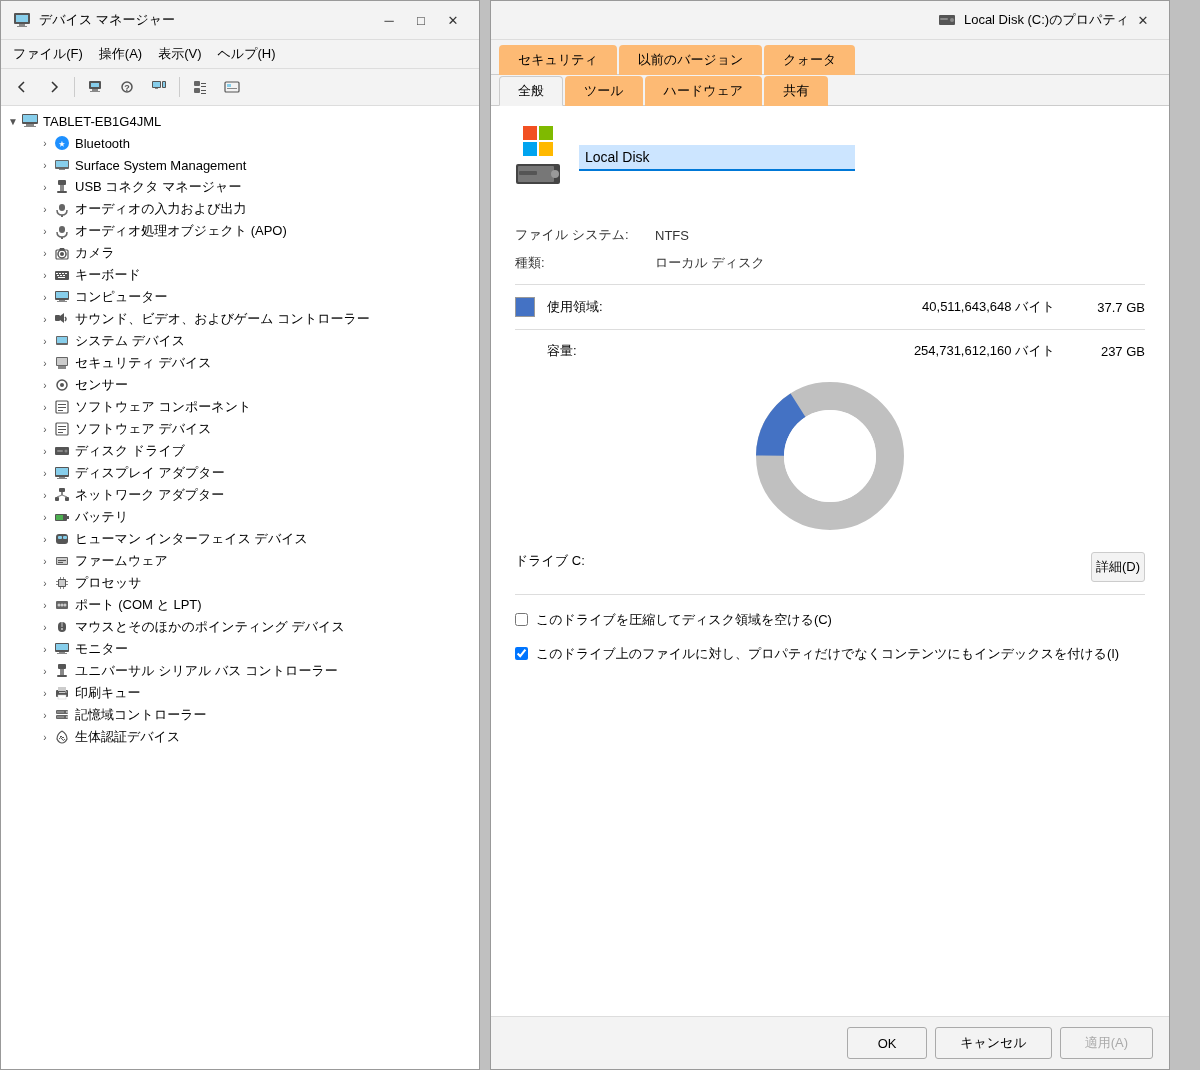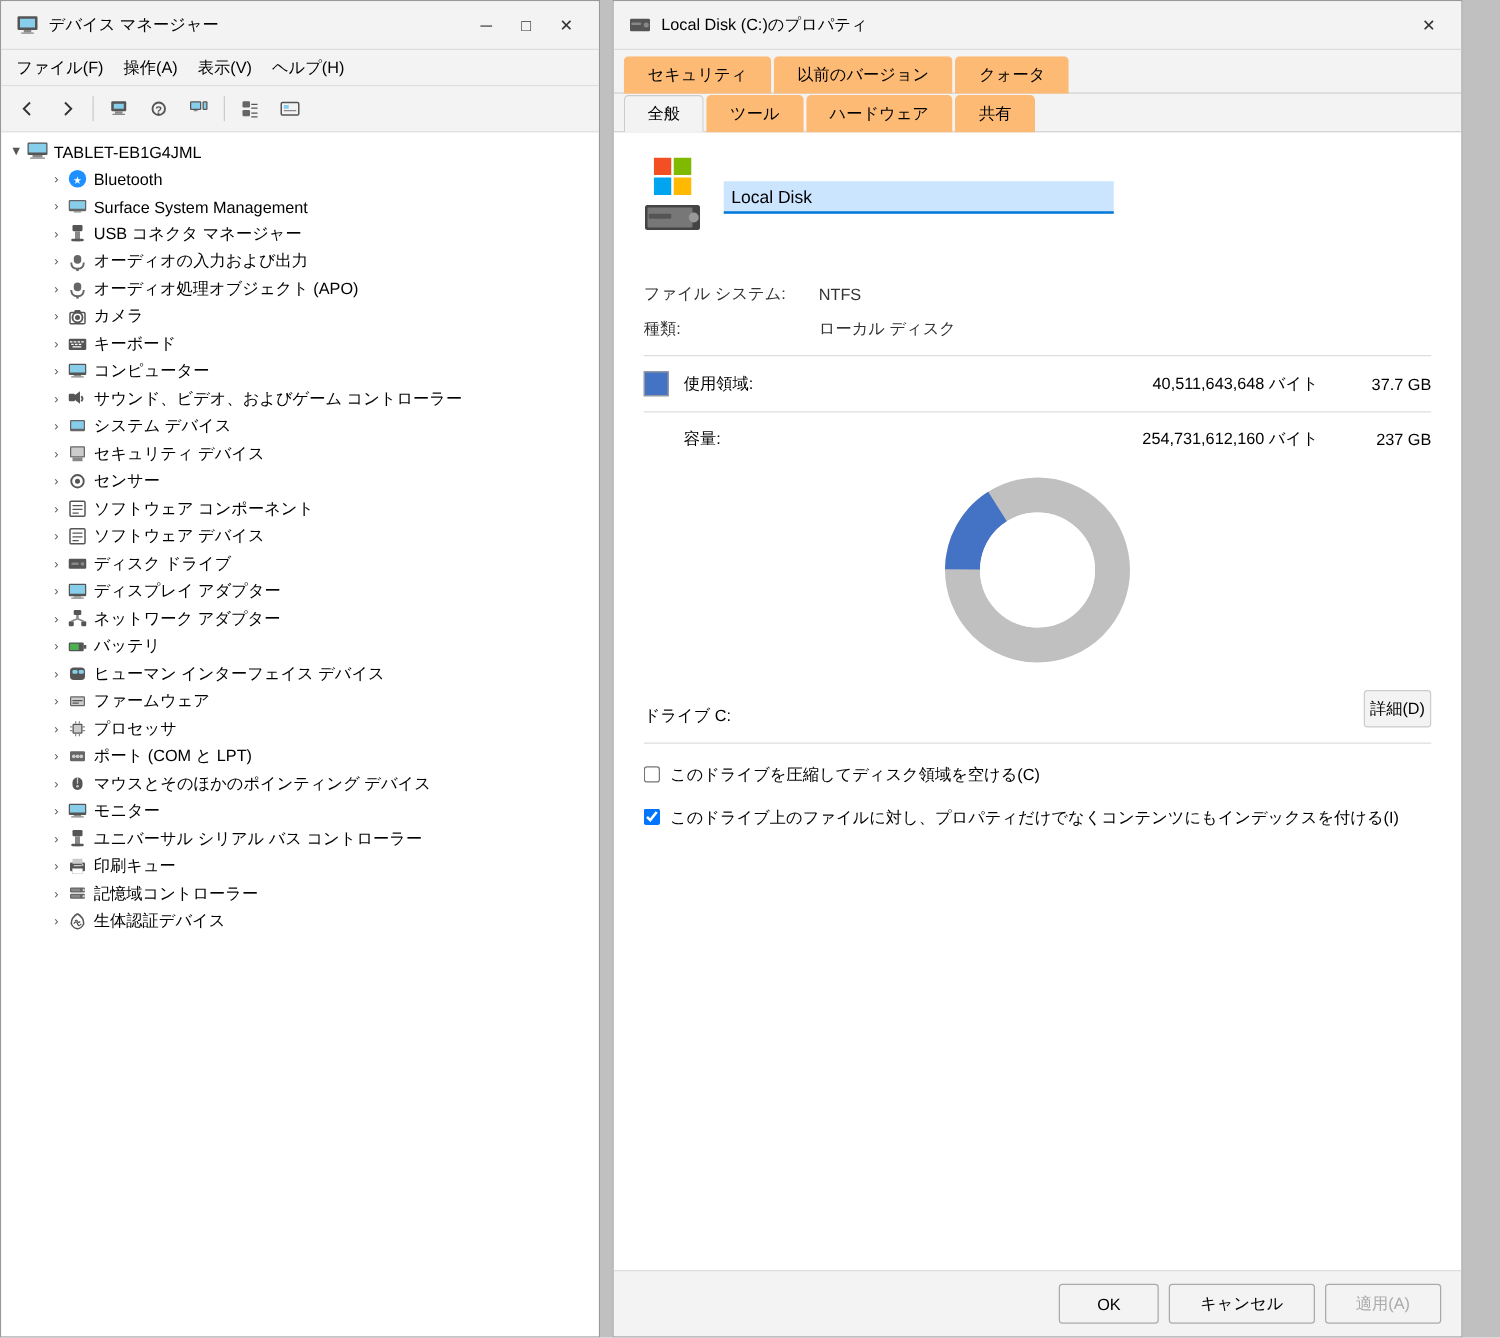--- a/index.html
+++ b/index.html
@@ -156,21 +156,21 @@
       background: #f3f3f3;
       border: 1px solid #999;
       display: flex;
       flex-direction: column;
     }
     .prop-titlebar {
       background: #f3f3f3;
       padding: 8px 12px;
       display: flex;
       align-items: center;
-      justify-content: space-between;
+      justify-content: flex-end;
       border-bottom: 1px solid #ddd;
     }
     .prop-title-left {
       display: flex;
       align-items: center;
       gap: 8px;
     }
 
     
     .tab-strip-top {
@@ -233,21 +233,21 @@
 
     .drive-name-input {
       flex: 1;
     }
     .drive-name-field {
       border: none;
       border-bottom: 2px solid #0078d7;
       background: #cce5ff;
       padding: 4px 6px;
       font-size: 14px;
-      width: 312px;
+      width: 276px;
       outline: none;
     }
 
     
     .info-row {
       display: flex;
       align-items: center;
       margin-bottom: 10px;
       font-size: 13px;
     }
@@ -295,21 +295,21 @@
     
     .donut-container {
       display: flex;
       justify-content: center;
       margin: 16px 0;
     }
 
     
     .drive-info-row {
       display: flex;
-      align-items: flex-end;
+      align-items: flex-start;
       justify-content: space-between;
       margin-top: 8px;
     }
     .drive-letter-label {
       font-size: 13px;
     }
     .details-btn {
       padding: 5px 4px;
       border: 1px solid #ccc;
       background: #f3f3f3;

